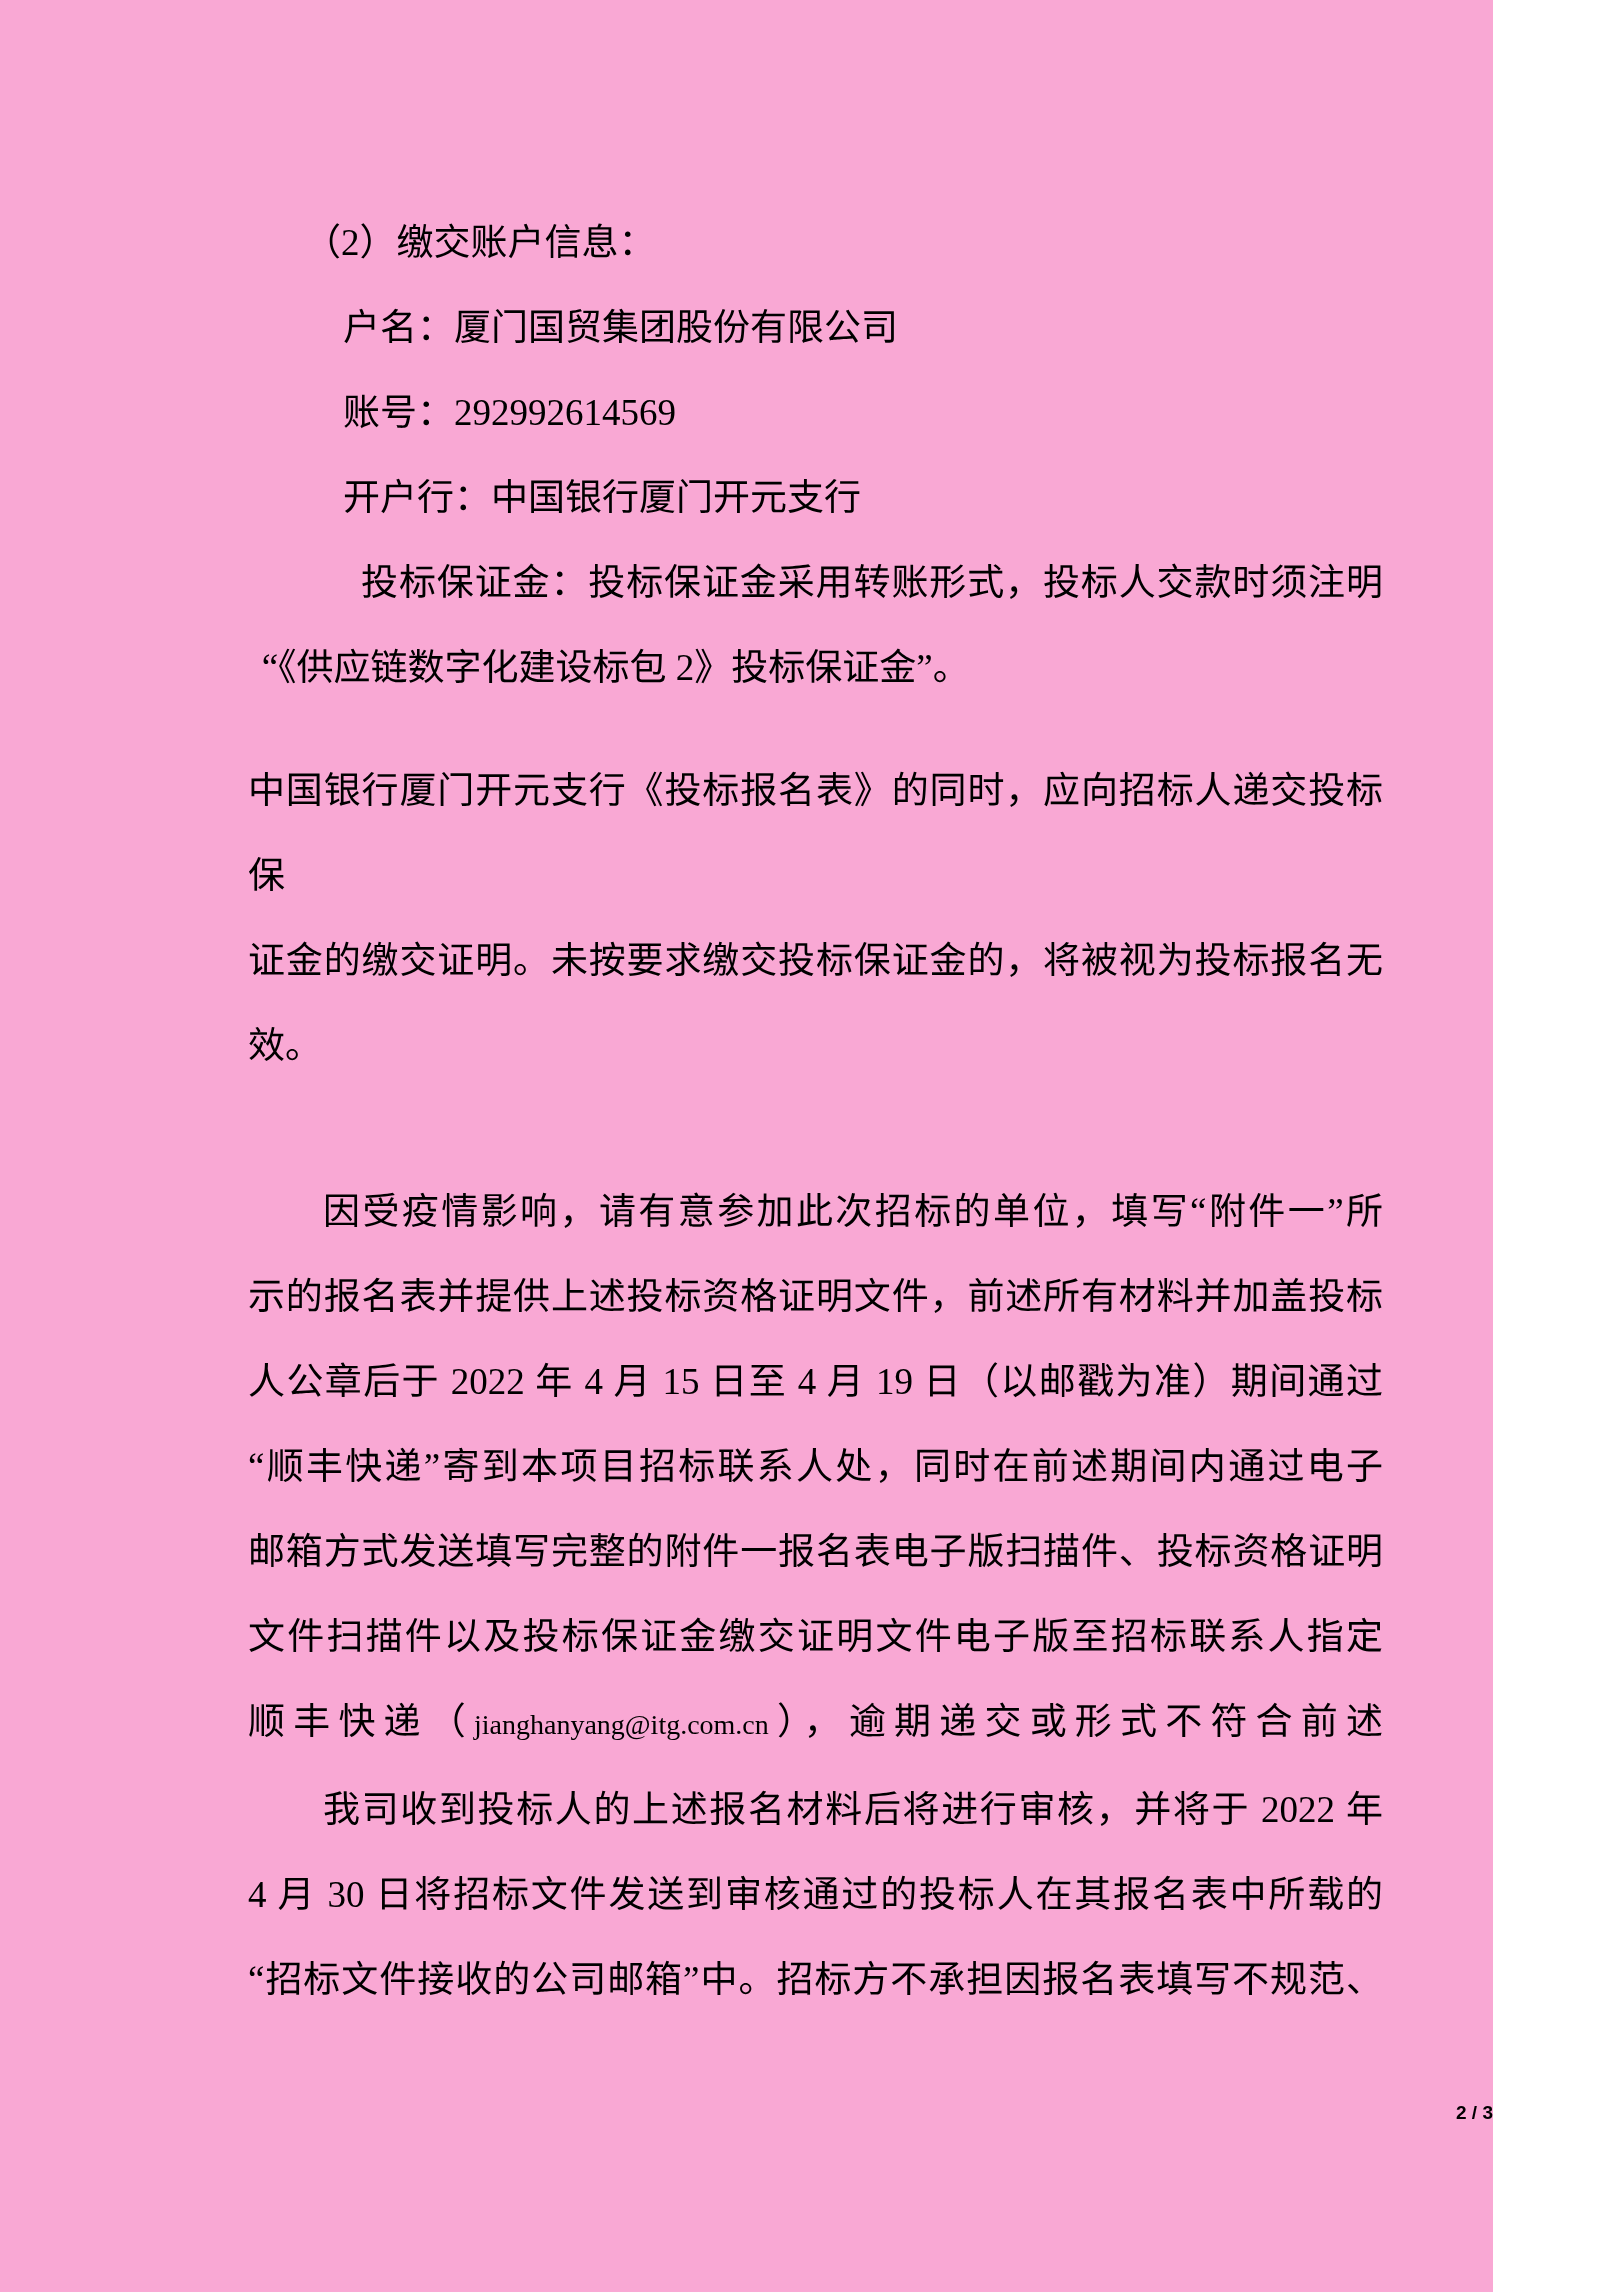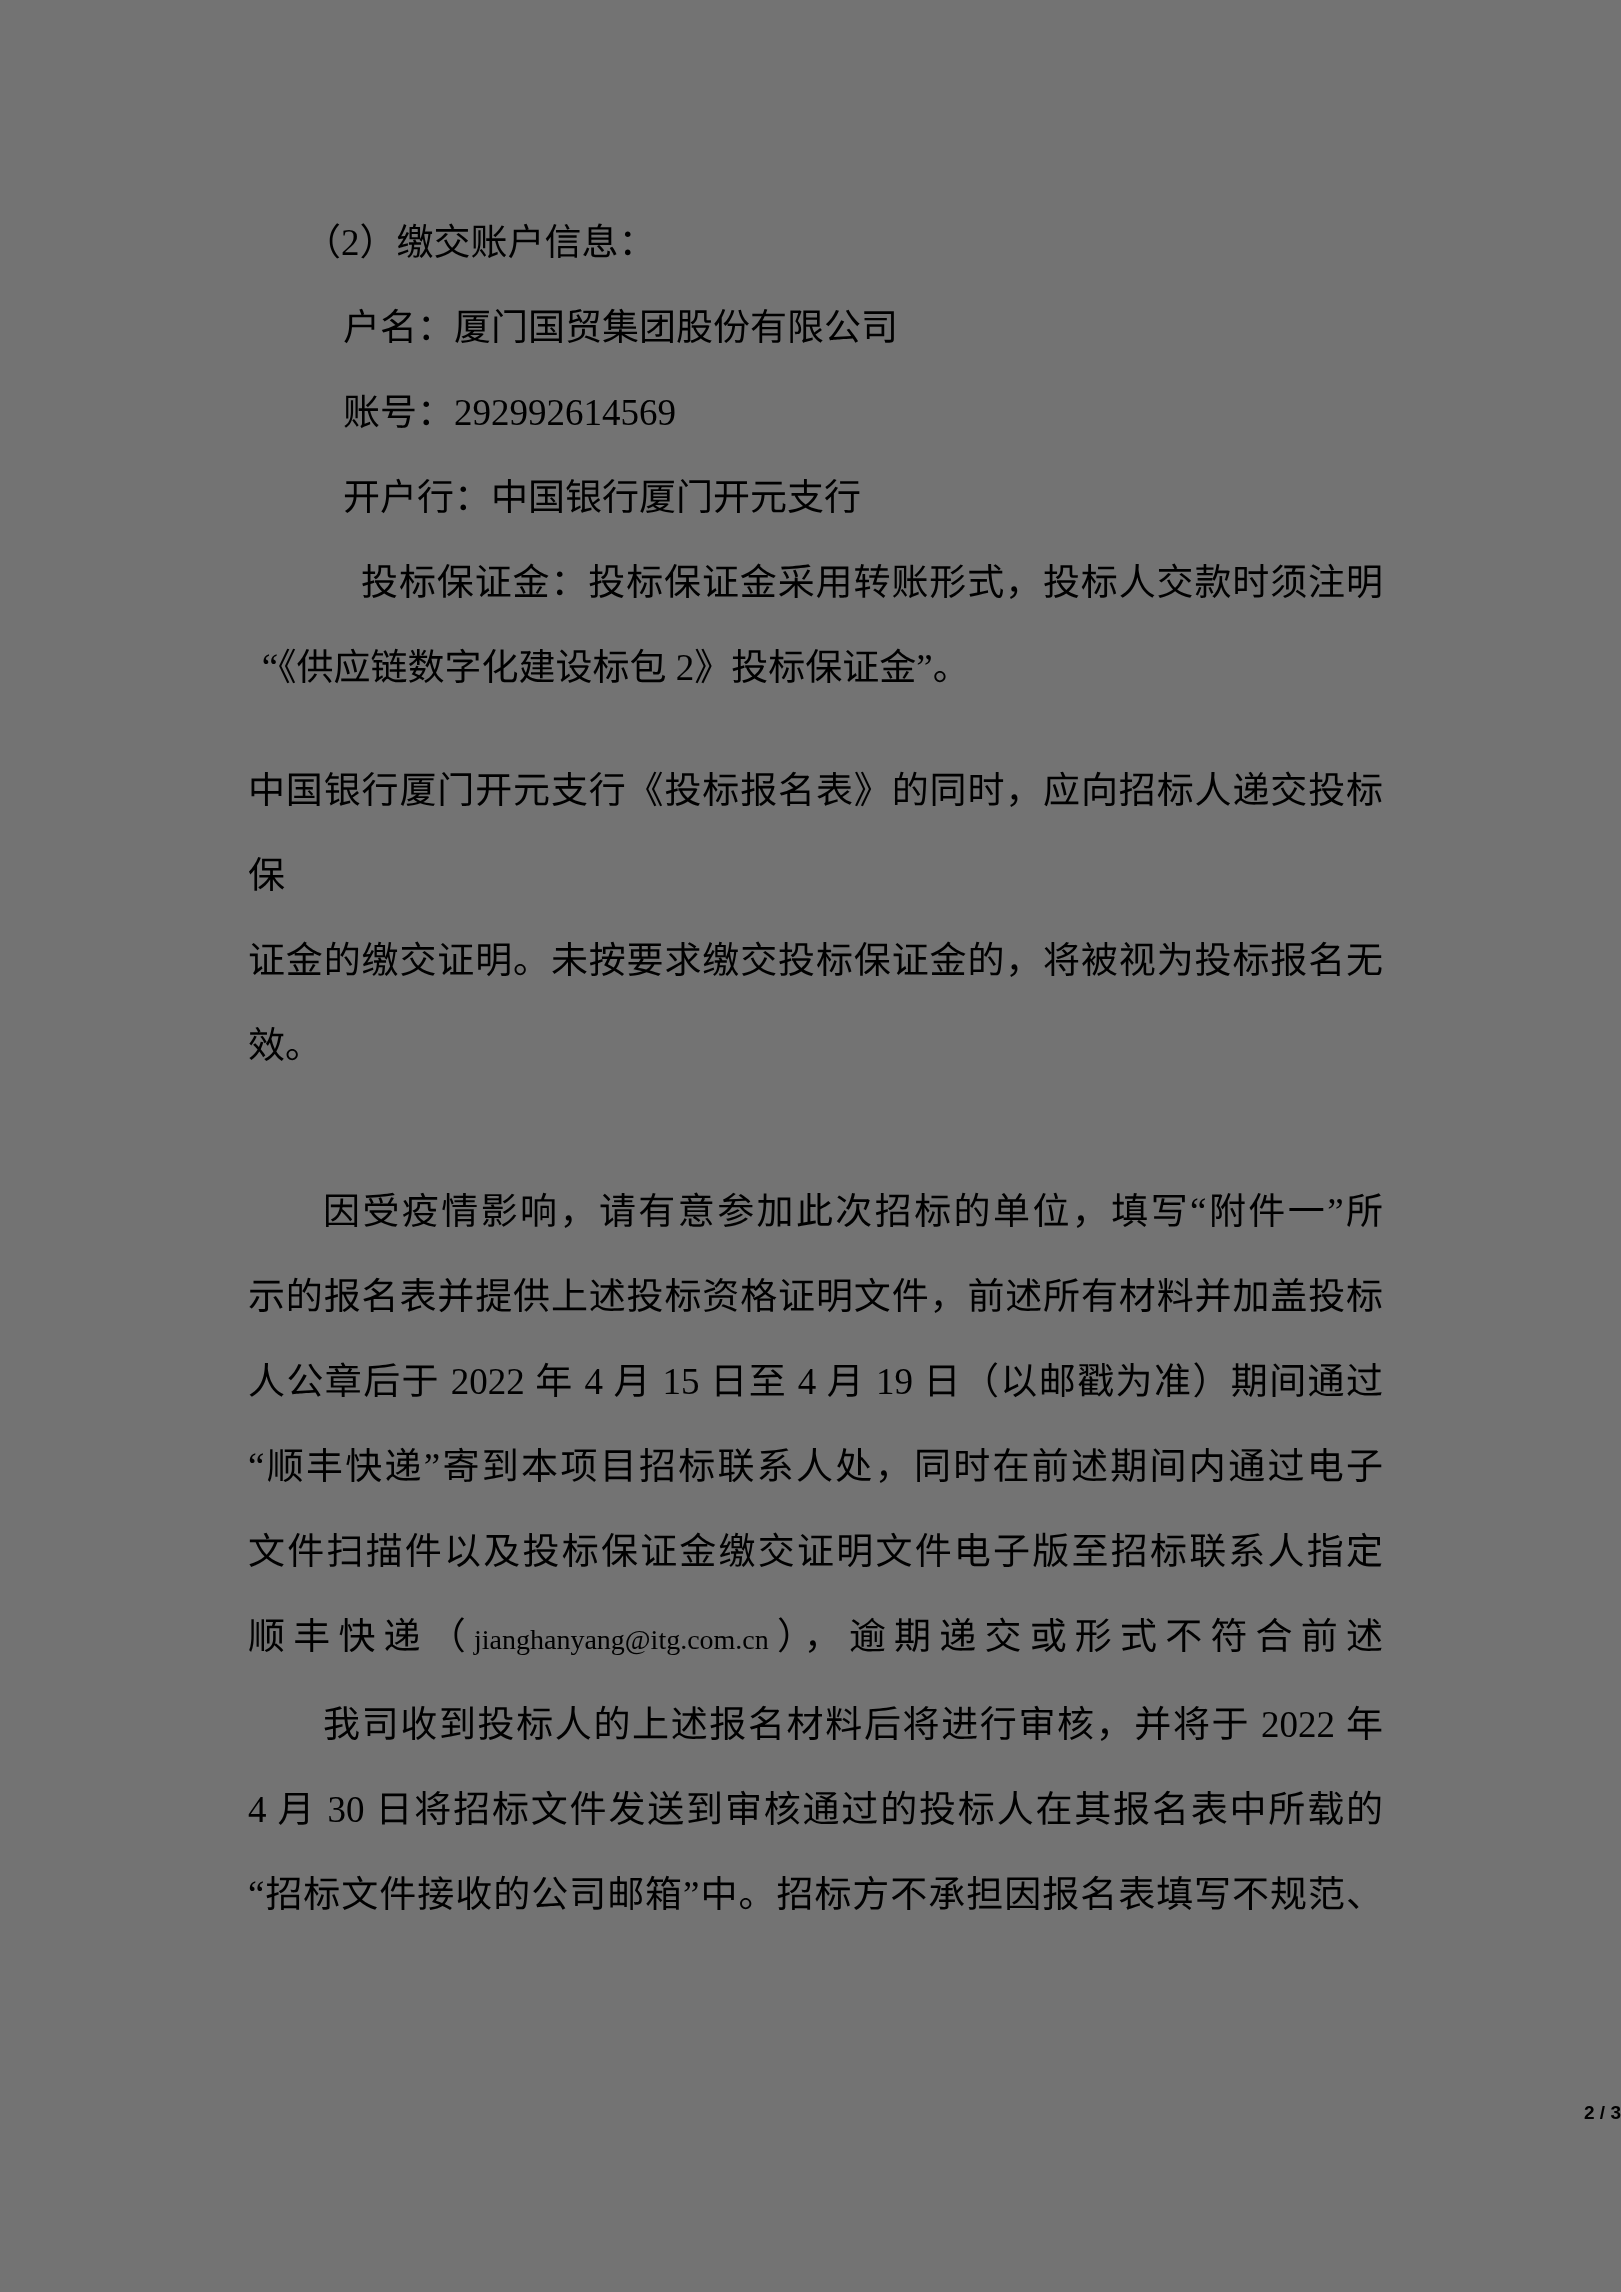--- a/index.html
+++ b/index.html
@@ -2,23 +2,23 @@
 <html lang="zh-CN"><head>
 <meta charset="utf-8">
 <style>
   html, body {
     margin: 0;
     padding: 0;
     background: #ffffff;
   }
   .page {
     position: relative;
-    width: 1621px;
+    width: 1493px;
     height: 2293px;
-    background: #737373;
+    background: #f9a8d4;
     overflow: hidden;
     font-family: "Liberation Serif", "DejaVu Serif", serif;
     color: #000000;
   }
   .textblock {
     position: absolute;
     left: 248px;
     top: 0;
     width: 1135px;
   }
@@ -72,20 +72,21 @@
     <div class="ln ind-d">“《供应链数字化建设标包 2》投标保证金”。</div>
 
     <div class="ln just sp-a">中国银行厦门开元支行《投标报名表》的同时，应向招标人递交投标保</div>
     <div class="ln just">证金的缴交证明。未按要求缴交投标保证金的，将被视为投标报名无</div>
     <div class="ln">效。</div>
 
     <div class="ln just sp-b ind-e">因受疫情影响，请有意参加此次招标的单位，填写“附件一”所</div>
     <div class="ln just">示的报名表并提供上述投标资格证明文件，前述所有材料并加盖投标</div>
     <div class="ln just">人公章后于 2022 年 4 月 15 日至 4 月 19 日（以邮戳为准）期间通过</div>
     <div class="ln just">“顺丰快递”寄到本项目招标联系人处，同时在前述期间内通过电子</div>
+    <div class="ln just">邮箱方式发送填写完整的附件一报名表电子版扫描件、投标资格证明</div>
     <div class="ln just">文件扫描件以及投标保证金缴交证明文件电子版至招标联系人指定</div>
     <div class="ln just"><span>顺丰快递（</span><span class="email">jianghanyang@itg.com.cn</span><span>），逾期递交或形式不符合前述</span></div>
 
     <div class="ln just ind-e">我司收到投标人的上述报名材料后将进行审核，并将于 2022 年</div>
     <div class="ln just">4 月 30 日将招标文件发送到审核通过的投标人在其报名表中所载的</div>
     <div class="ln just">“招标文件接收的公司邮箱”中。招标方不承担因报名表填写不规范、</div>
 
   </div>
 
   <div class="footer">2 / 3</div>

